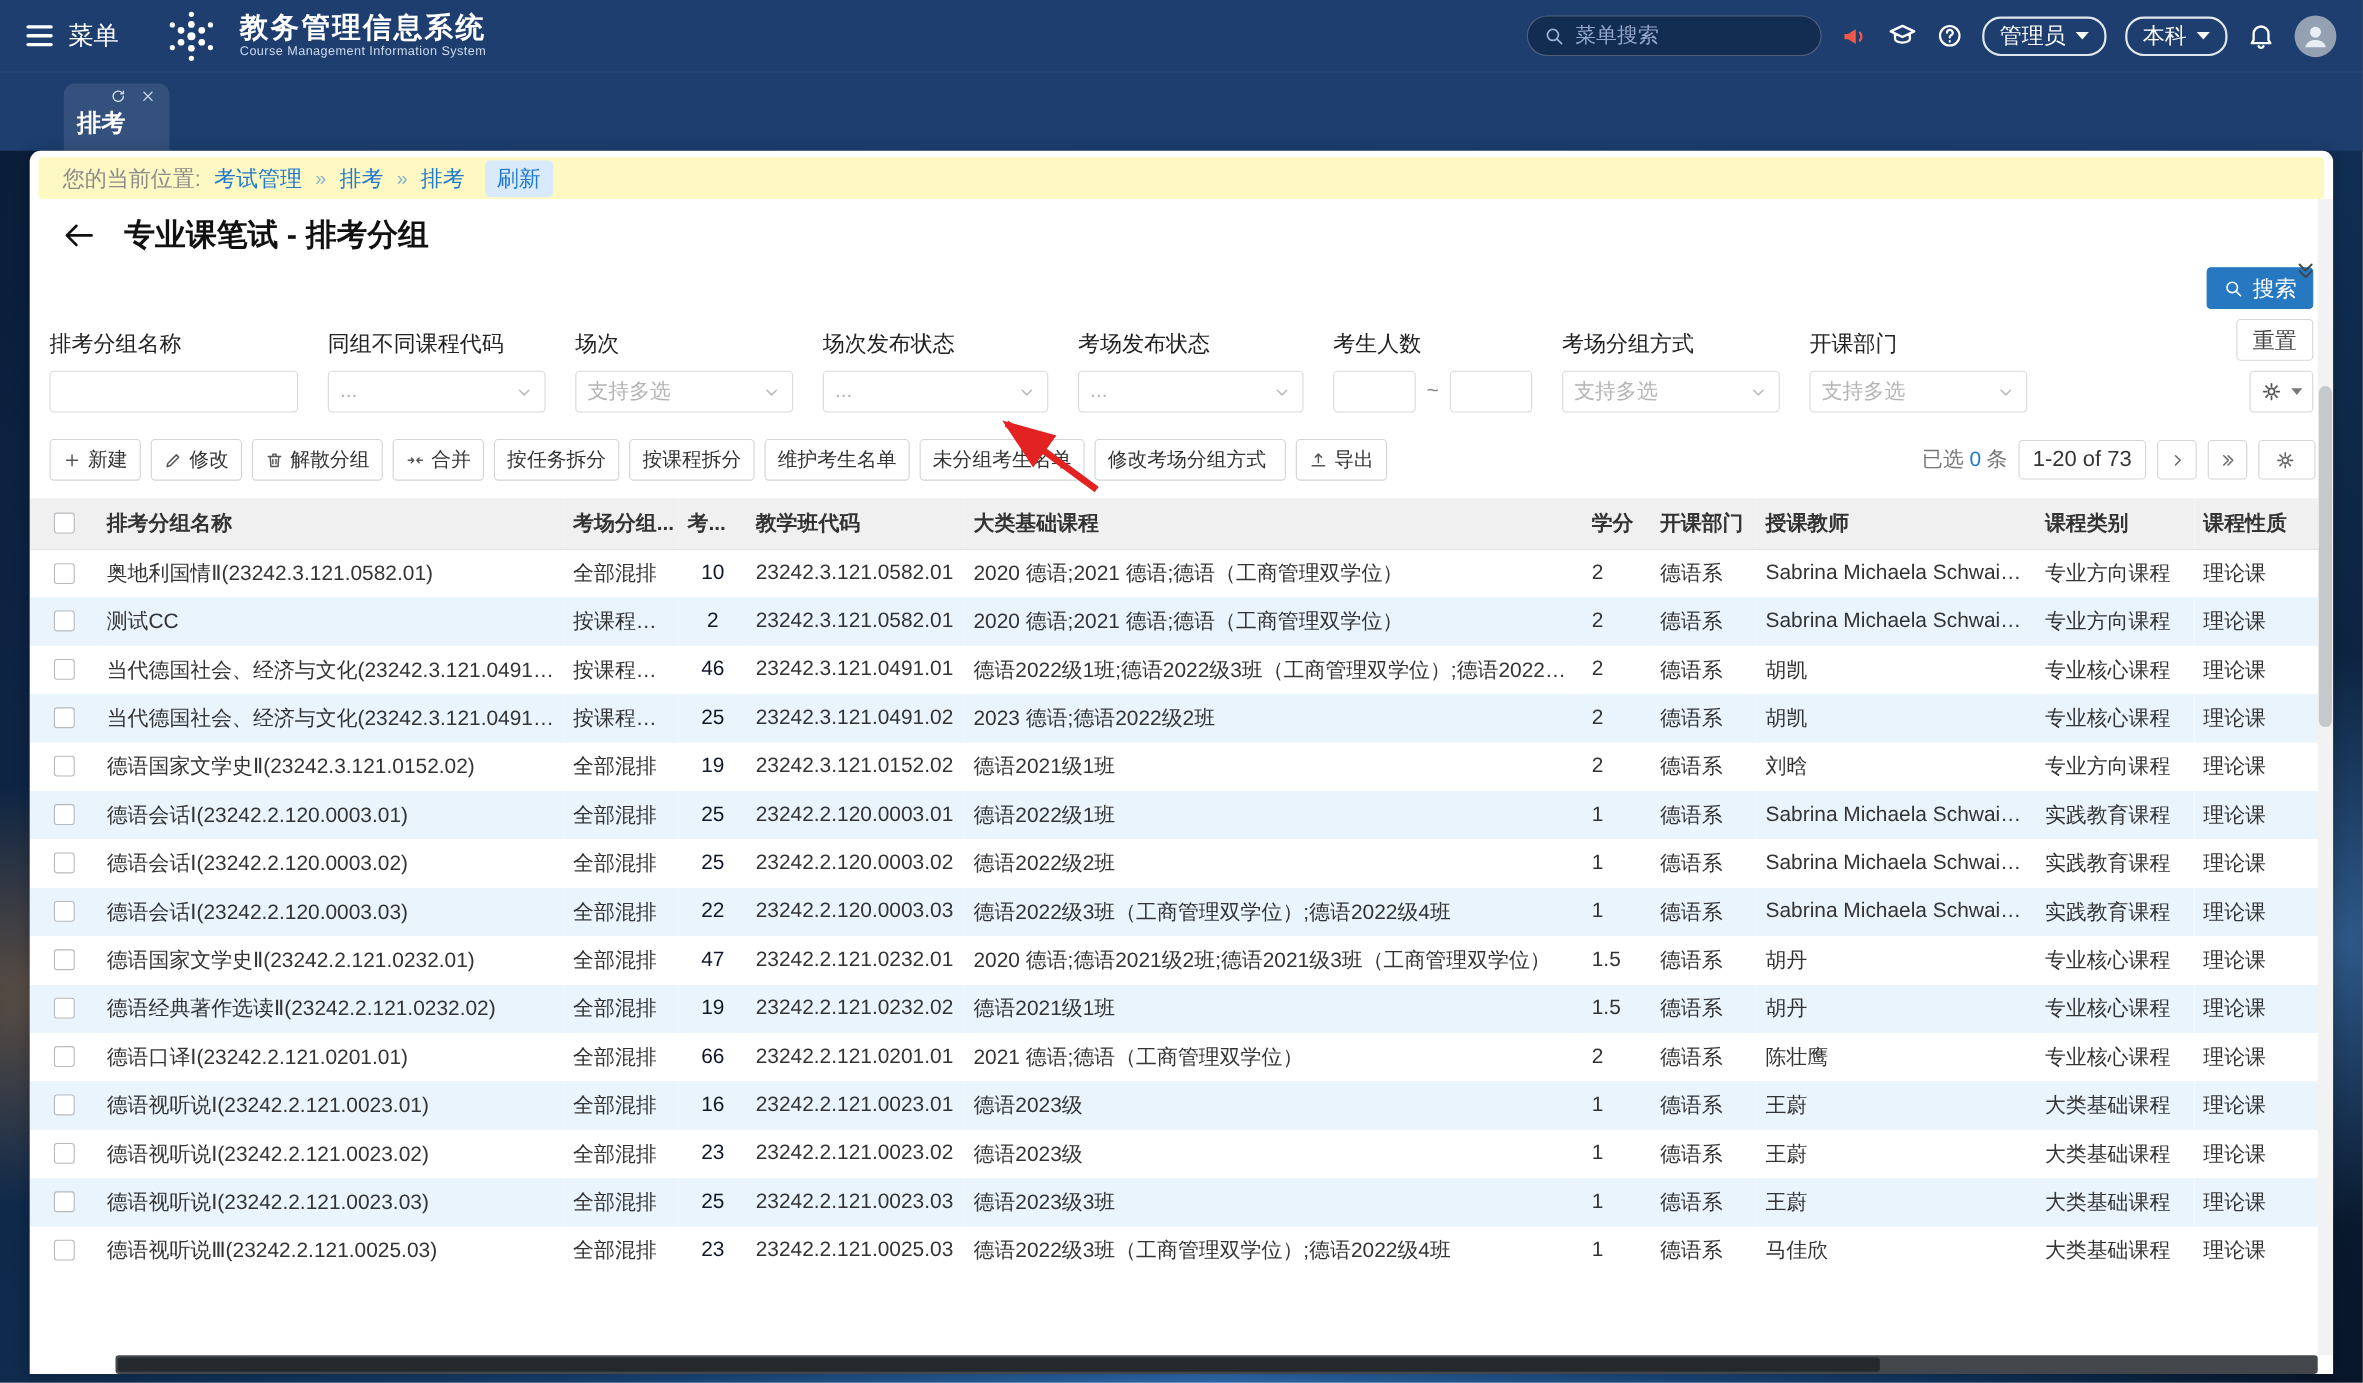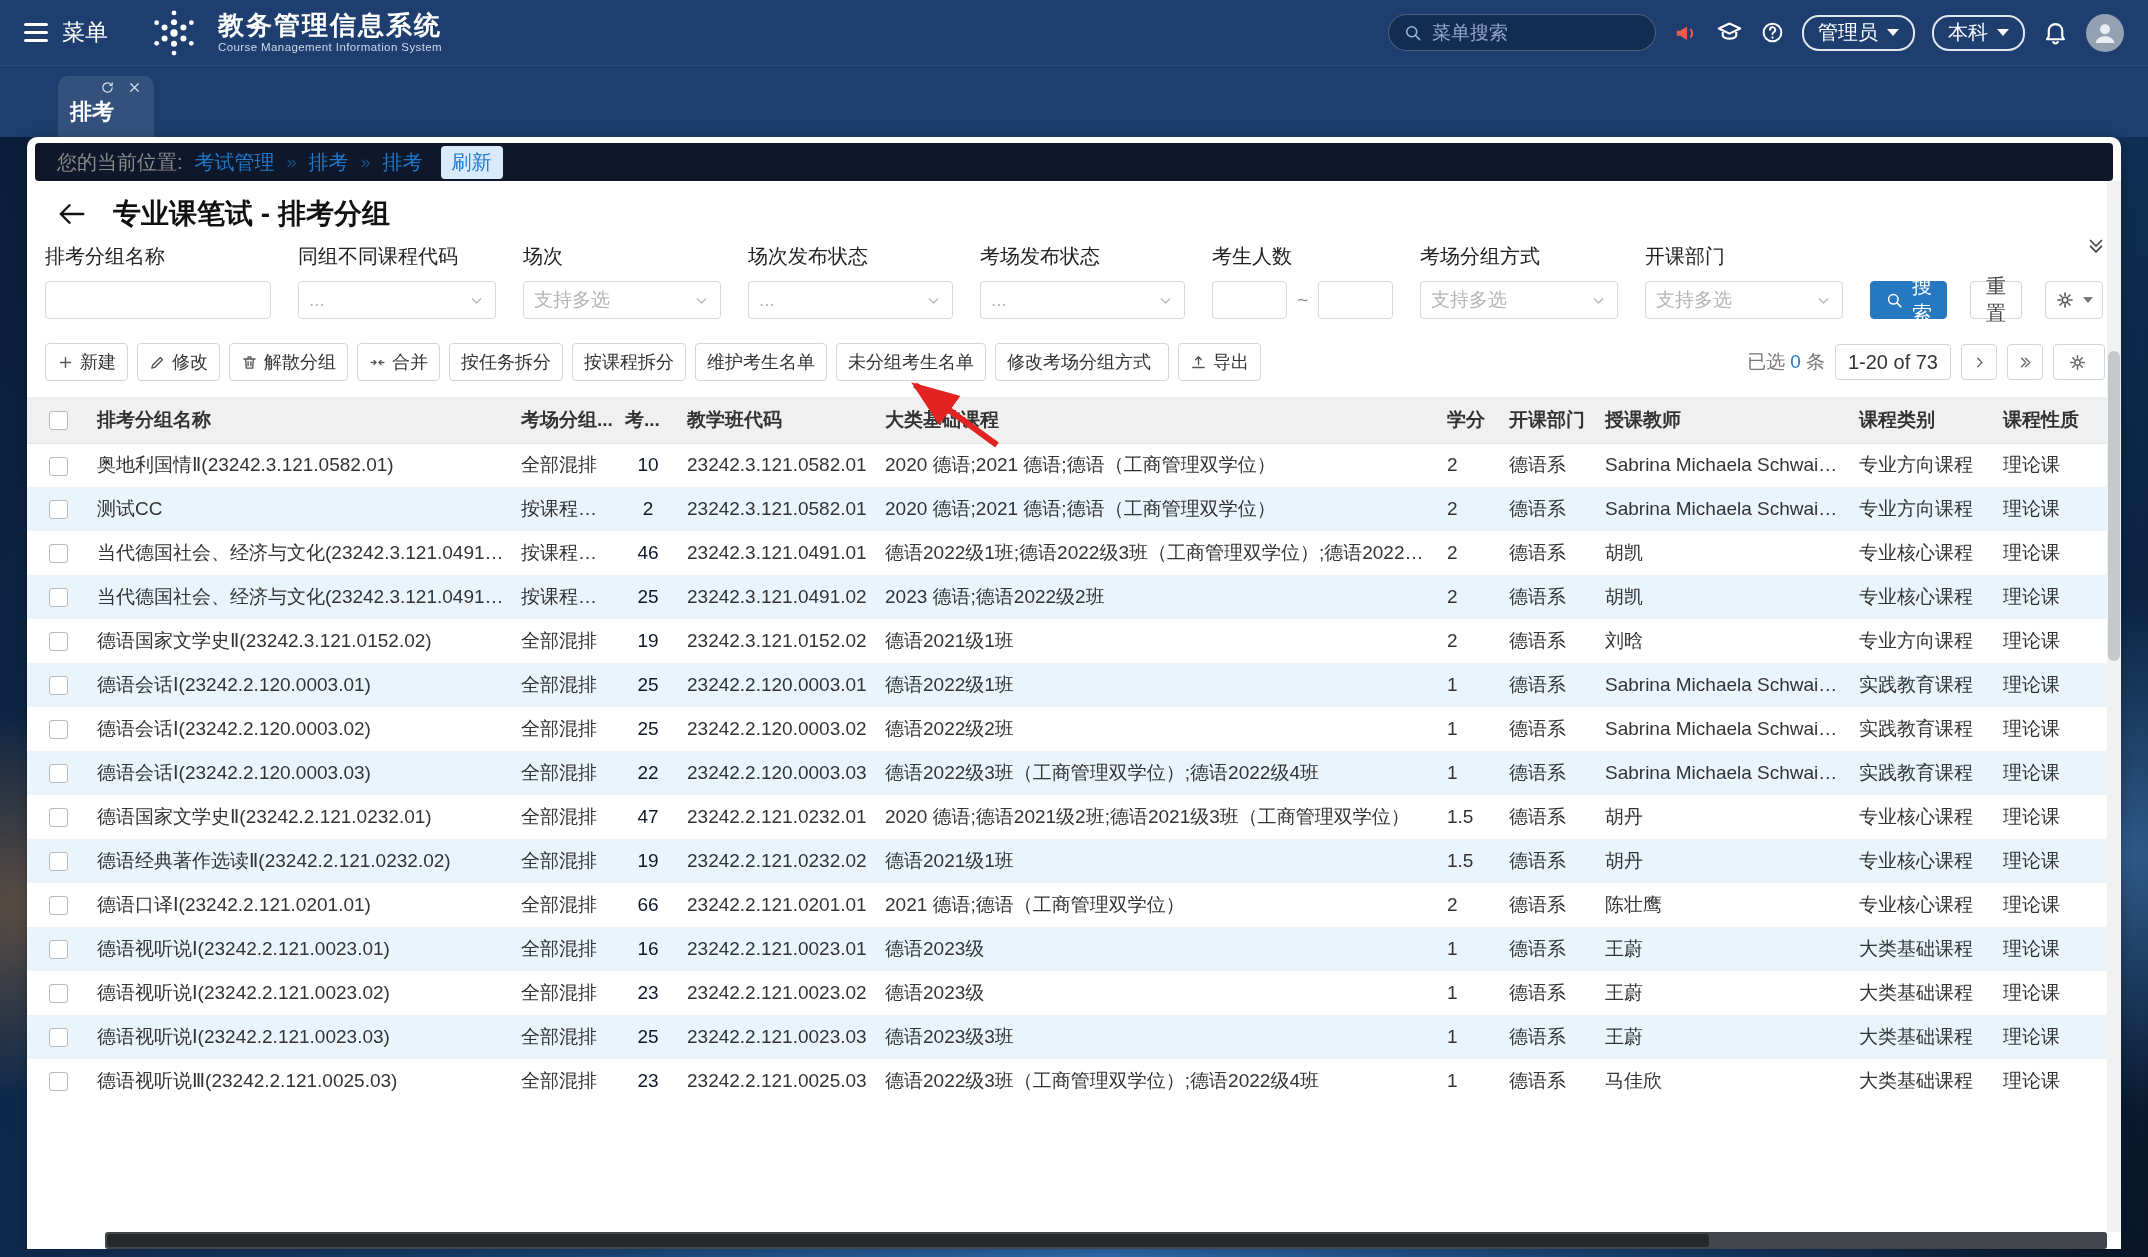--- a/index.html
+++ b/index.html
@@ -32,37 +32,37 @@
   .pill{border:2px solid rgba(255,255,255,.88);color:#fff;border-radius:17px;height:34px;padding:16px 14px;font-size:20px;display:flex;gap:9px;align-items:center;cursor:pointer;}
   .pill .caret{width:0;height:0;border-left:6px solid transparent;border-right:6px solid transparent;border-top:7px solid #fff;}
   .avatar{width:38px;height:38px;border-radius:50%;background:#93a1b3;color:#e9eef4;display:flex;align-items:center;justify-content:center;overflow:hidden;cursor:pointer;}
   
   .tabstrip{height:71px;display:flex;align-items:flex-end;padding-left:58px;}
   .tab{min-width:96px;padding:4px 12px 10px;color:#fff;background:rgba(255,255,255,.10);border-radius:10px 10px 0 0;}
   .tab-controls{display:flex;gap:12px;justify-content:flex-end;margin-bottom:2px;color:#d6e1f2;}
   .tab-label{font-size:22px;font-weight:700;}
   
   .card{position:absolute;top:137px;left:27px;right:27px;bottom:8px;background:#fff;border-radius:10px 10px 0 0;overflow:hidden;box-shadow:0 2px 14px rgba(0,0,0,.25);}
-  .bc-bar{margin:6px 8px 0;background:#0f172a;border-radius:4px;height:38px;display:flex;align-items:center;gap:12px;padding:0 22px;font-size:20px;}
+  .bc-bar{margin:6px 8px 0;background:#fef9c3;border-radius:4px;height:38px;display:flex;align-items:center;gap:12px;padding:0 22px;font-size:20px;}
   .bc-prefix{color:#8a8a8a;}
   .crumb-link{color:#2079cd;cursor:pointer;}
   .crumb-sep{color:#2079cd;opacity:.55;font-size:18px;}
   .refresh-chip{background:#d8eafc;color:#2079cd;padding:3px 11px;border-radius:4px;margin-left:6px;cursor:pointer;}
   .page-head{display:flex;align-items:center;gap:26px;padding:14px 0 6px 30px;color:#111;}
   .page-title{font-size:28px;font-weight:700;}
   
   .filters{display:flex;gap:27px;padding:4px 18px 0;position:relative;align-items:flex-end;}
   .filter .flabel{font-size:20px;color:#222;margin-bottom:11px;}
   .f-input{height:38px;border:1px solid #d9d9d9;border-radius:4px;font-size:19px;color:#333;padding:0 10px;outline:none;width:100%;font-family:inherit;}
   .fselect{height:38px;border:1px solid #d9d9d9;border-radius:4px;display:flex;align-items:center;justify-content:space-between;padding:0 10px;cursor:pointer;color:#b4b4b4;font-size:19px;background:#fff;}
   .fselect .iwrap{color:#b9b9b9;}
   .frange{display:flex;align-items:center;gap:10px;}
   .frange input{width:75px;}
   .range-sep{color:#888;font-size:19px;}
-  .filter-actions{margin-left:auto;display:flex;gap:23px;align-items:flex-end;padding-bottom:0;}
+  .filter-actions{margin-left:auto;display:flex;gap:9px;align-items:flex-end;padding-bottom:0;flex-direction:column;}
   .btn{height:38px;border-radius:4px;font-size:20px;display:flex;align-items:center;gap:8px;cursor:pointer;border:1px solid #d6d6d6;background:#fff;color:#444;padding:0 14px;font-family:inherit;}
   .btn-search{background:#2678c0;border-color:#2678c0;color:#fff;}
   .btn-icon-only{padding:0 9px;color:#555;}
   .btn .mini-caret{width:0;height:0;border-left:5px solid transparent;border-right:5px solid transparent;border-top:6px solid #777;}
   .collapse-ctl{position:absolute;right:14px;top:-4px;color:#444;cursor:pointer;}
   
   .toolbar{display:flex;align-items:center;gap:9px;padding:24px 16px 0 18px;}
   .tbtn{height:38px;border:1px solid #d4d4d4;background:#fff;border-radius:4px;font-size:18px;color:#333;display:flex;align-items:center;gap:6px;padding:0 11px;cursor:pointer;font-family:inherit;white-space:nowrap;}
   .tbtn .iwrap{color:#555;}
   .toolbar-right{margin-left:auto;display:flex;align-items:center;gap:10px;}

